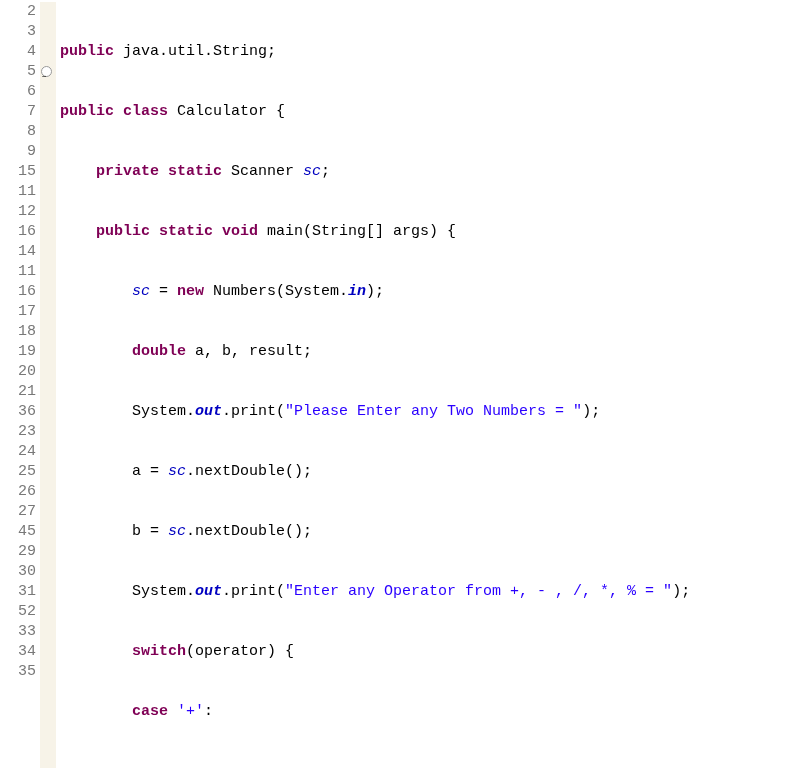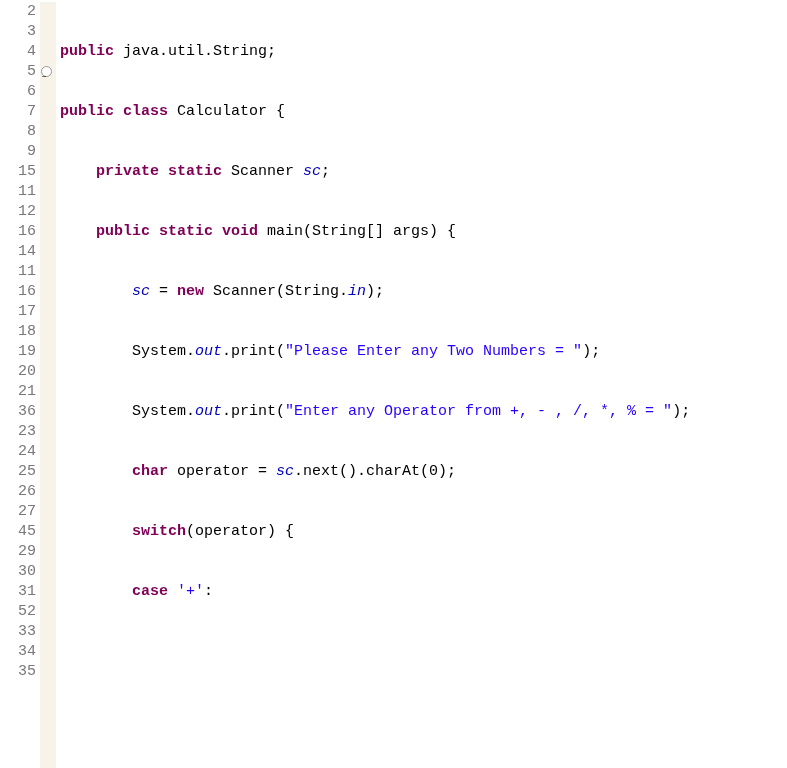--- a/index.html
+++ b/index.html
@@ -45,21 +45,21 @@
   .code {
     flex: 1;
     line-height: 20px;
     white-space: pre;
     padding-left: 4px;
   }
   .code .line { height: 20px; }
   .kw  { color: #7f0055; font-weight: bold; }
   .str { color: #2a00ff; }
   .fld { color: #0000c0; font-style: italic; }
-  .stc { color: #0000c0; font-style: italic; font-weight: normal; }
+  .stc { color: #0000c0; font-style: italic; font-weight: bold; }
   .wrapper { position: relative; }
 </style>
 </head>
 <body>
 
 <div class="wrapper">
 <div class="editor">
   <div class="gutter">
     <div class="ln">2</div>
     <div class="ln">3</div>
@@ -132,24 +132,26 @@
         <div class="mark"></div>
         <div class="mark"></div>
         <div class="mark"></div>
         <div class="mark"></div>
   </div>
   <div class="code">
     <div class="line"><span class="kw">public</span><span> java.util.String;</span></div>
     <div class="line"><span class="kw">public class</span><span> Calculator {</span></div>
     <div class="line"><span>    </span><span class="kw">private static</span><span> Scanner </span><span class="fld">sc</span><span>;</span></div>
     <div class="line"><span>    </span><span class="kw">public static void</span><span> main(String[] args) {</span></div>
-    <div class="line"><span>        </span><span class="fld">sc</span><span> = </span><span class="kw">new</span><span> Scanner(String.</span><span class="stc">in</span><span>);</span></div>
+    <div class="line"><span>        </span><span class="fld">sc</span><span> = </span><span class="kw">new</span><span> Numbers(System.</span><span class="stc">in</span><span>);</span></div>
+    <div class="line"><span>        </span><span class="kw">double</span><span> a, b, result;</span></div>
     <div class="line"><span>        System.</span><span class="stc">out</span><span>.print(</span><span class="str">"Please Enter any Two Numbers = "</span><span>);</span></div>
+    <div class="line"><span>        a = </span><span class="fld">sc</span><span>.nextDouble();</span></div>
+    <div class="line"><span>        b = </span><span class="fld">sc</span><span>.nextDouble();</span></div>
     <div class="line"><span>        System.</span><span class="stc">out</span><span>.print(</span><span class="str">"Enter any Operator from +, - , /, *, % = "</span><span>);</span></div>
-    <div class="line"><span>        </span><span class="kw">char</span><span> operator = </span><span class="fld">sc</span><span>.next().charAt(0);</span></div>
     <div class="line"><span>        </span><span class="kw">switch</span><span>(operator) {</span></div>
     <div class="line"><span>        </span><span class="kw">case</span><span> </span><span class="str">'+'</span><span>:</span></div>
     
     
     
     
     
     
     
     

